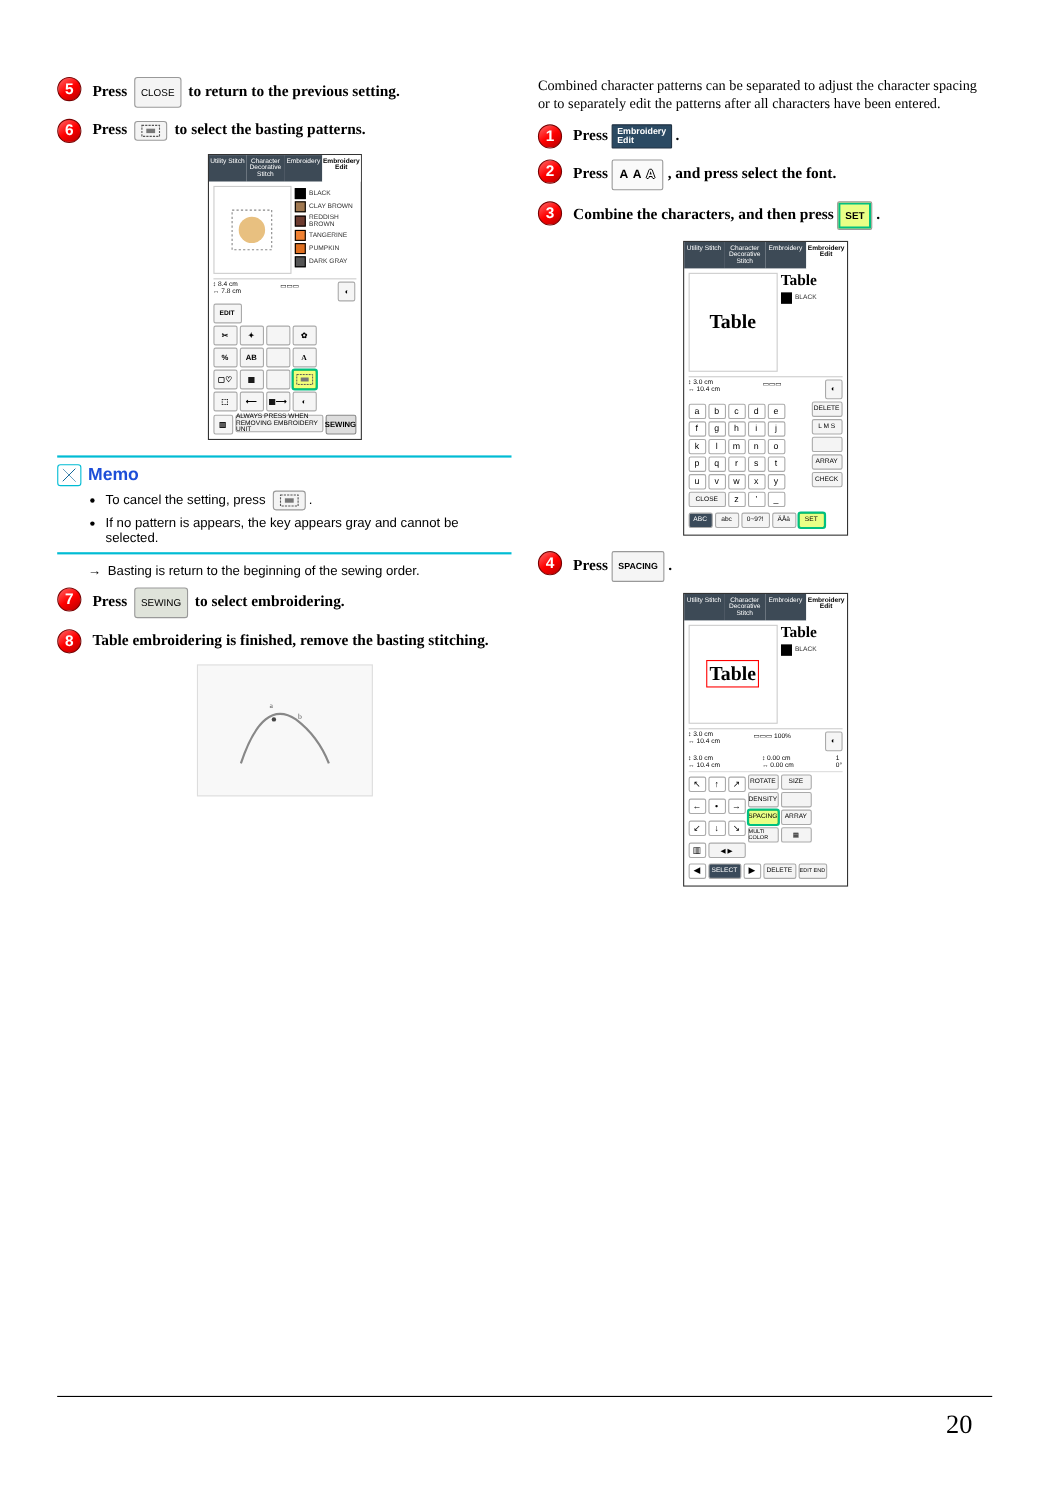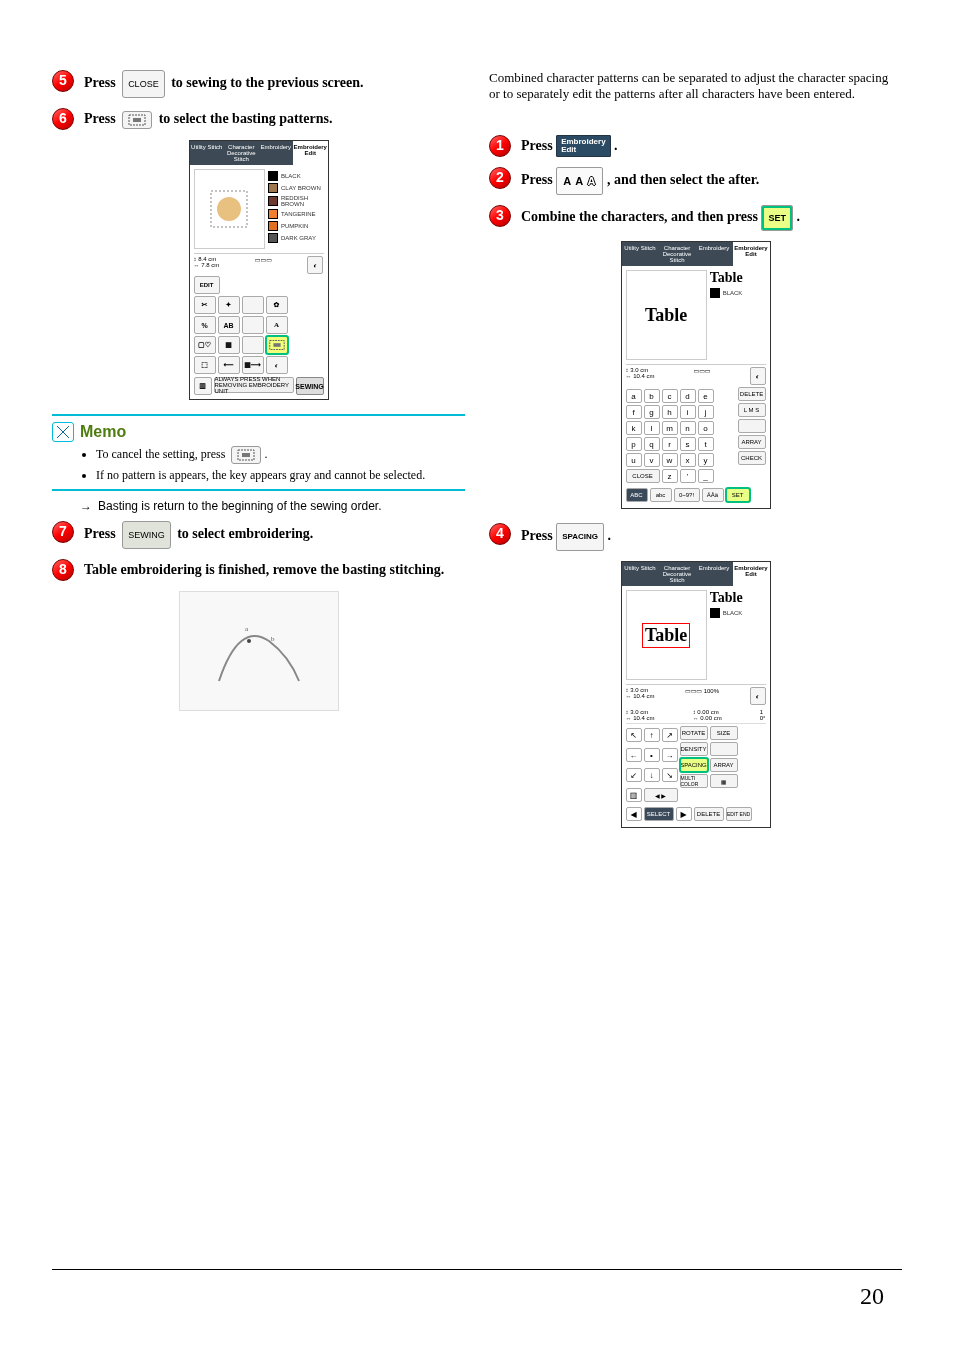--- a/index.html
+++ b/index.html
@@ -75,37 +75,37 @@
   .long-btn { flex:1;height:16px;border:1px solid #aaa;border-radius:2px;
      background:#f0f0f0;font-size:6px;display:flex;align-items:center;justify-content:center;}
 
   .memo-rule { border-top:2px solid #00bcd4; margin:6px 0; }
   .memo-head { display:flex;align-items:center; gap:6px; }
   .memo-icon { width:22px;height:20px;border:1px solid #00bcd4;border-radius:3px;
       position:relative; }
   .memo-icon::before{content:"";position:absolute;width:12px;height:12px;left:4px;top:3px;
      background:linear-gradient(45deg,transparent 49%,#169 50%,#169 52%,transparent 53%),
                 linear-gradient(-45deg,transparent 49%,#169 50%,#169 52%,transparent 53%);}
-  .memo-title{color:#4d7c0f;font-weight:700;font-family:Arial;}
-  .memo-body{font-family:Liberation Serif, serif;font-size:12px;margin:4px 0 4px 28px;}
+  .memo-title{color:#1d4ed8;font-weight:700;font-family:Arial;}
+  .memo-body{font-family:Liberation Sans, sans-serif;font-size:12px;margin:4px 0 4px 28px;}
   .memo-body li{margin:4px 0;}
   .followup{font-family:Arial;font-size:12px;margin:8px 0 8px 28px;display:flex;}
   .followup .arrow{margin-right:6px;}
 
   
   .photo {
     margin: 10px auto; width: 160px; height: 120px;
     background: #f8f8f8; border:1px solid #ddd;
     display:flex;align-items:center;justify-content:center;color:#bbb;font-size:10px;
   }
 
   
   .section-heading { border:1px solid #000; border-left:0; border-right:0; padding:6px 0 4px;
     font-family:Georgia,serif;font-weight:700;font-size:18px;color:#004466;margin:8px 0 14px;}
-  .intro-text{font-family:Georgia,serif;font-size:13px;margin-bottom:32px;line-height:1.25;}
+  .intro-text{font-family:Georgia,serif;font-size:13px;margin-bottom:10px;line-height:1.25;}
 
   
   .key {width:16px;height:14px;border:1px solid #aaa;border-radius:2px;background:#fff;
        display:flex;align-items:center;justify-content:center;font-size:8px;}
   .key-row{display:flex;gap:2px;margin:2px 0;}
   .side {width:28px;height:14px;border:1px solid #aaa;border-radius:2px;
          display:flex;align-items:center;justify-content:center;font-size:6px;background:#f4f4f4;}
   .side.hl{background:#e9ff86;border-color:#b6c400;}
 
   .page-number{position:absolute;right:70px;bottom:40px;font-size:24px;font-family:Georgia,serif;}
@@ -130,21 +130,21 @@
 
     <div class="col">
 
       <div class="step">
         <div class="step-circle">
             <span>5</span>
           </div>
         <div class="step-text">
           <span>Press </span>
           <span class="btn-inline">CLOSE</span>
-          <span> to sewing to the previous screen.</span>
+          <span> to return to the previous setting.</span>
         </div>
       </div>
 
       <div class="step">
         <div class="step-circle">
             <span>6</span>
           </div>
         <div class="step-text">
           <span>Press </span>
           <span class="btn-inline icon">
@@ -313,21 +313,21 @@
         </div>
       </div>
 
       <div class="step">
         <div class="step-circle">
             <span>2</span>
           </div>
         <div class="step-text">
           <span>Press </span>
           <span class="aaa-btn"><span>A A</span> <span class="outline">A</span></span>
-          <span>, and then select the after.</span>
+          <span>, and press select the font.</span>
         </div>
       </div>
 
       <div class="step">
         <div class="step-circle">
             <span>3</span>
           </div>
         <div class="step-text">
           <span>Combine the characters, and then press </span>
           <span class="set-btn">SET</span>

